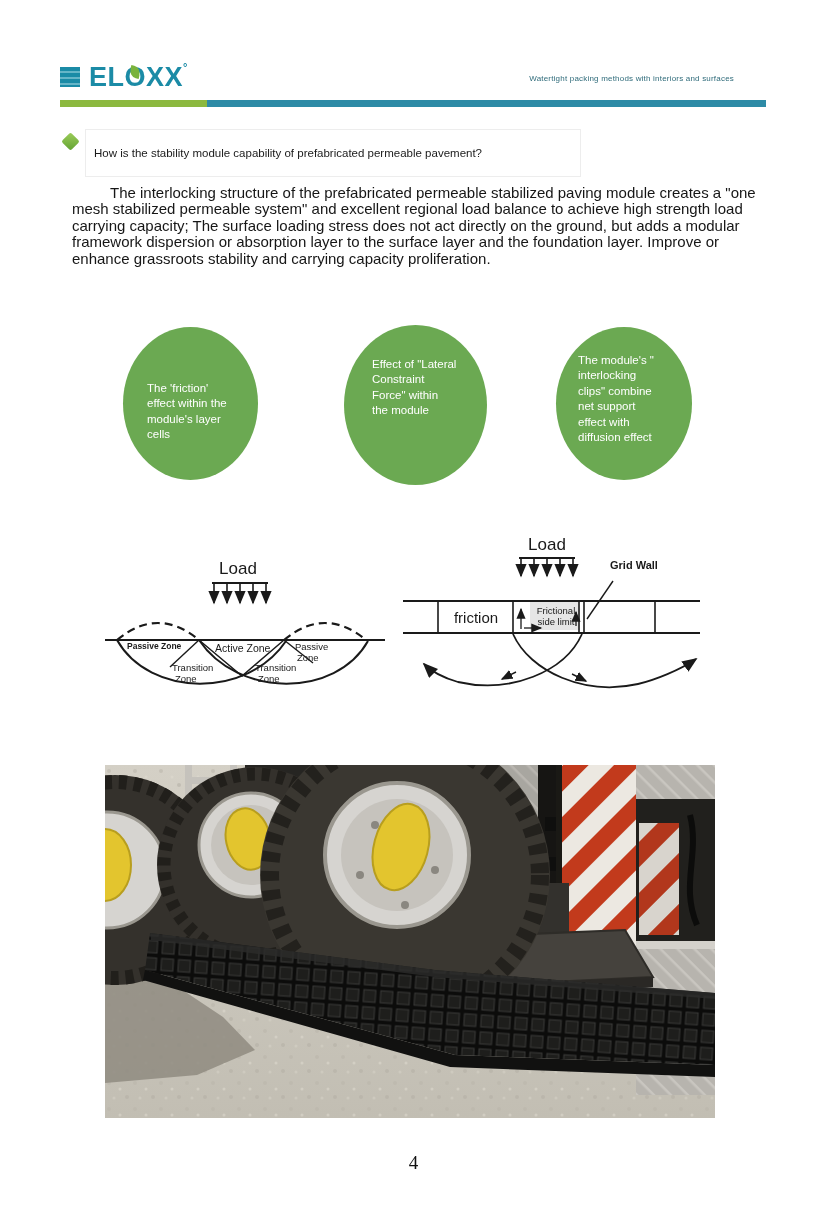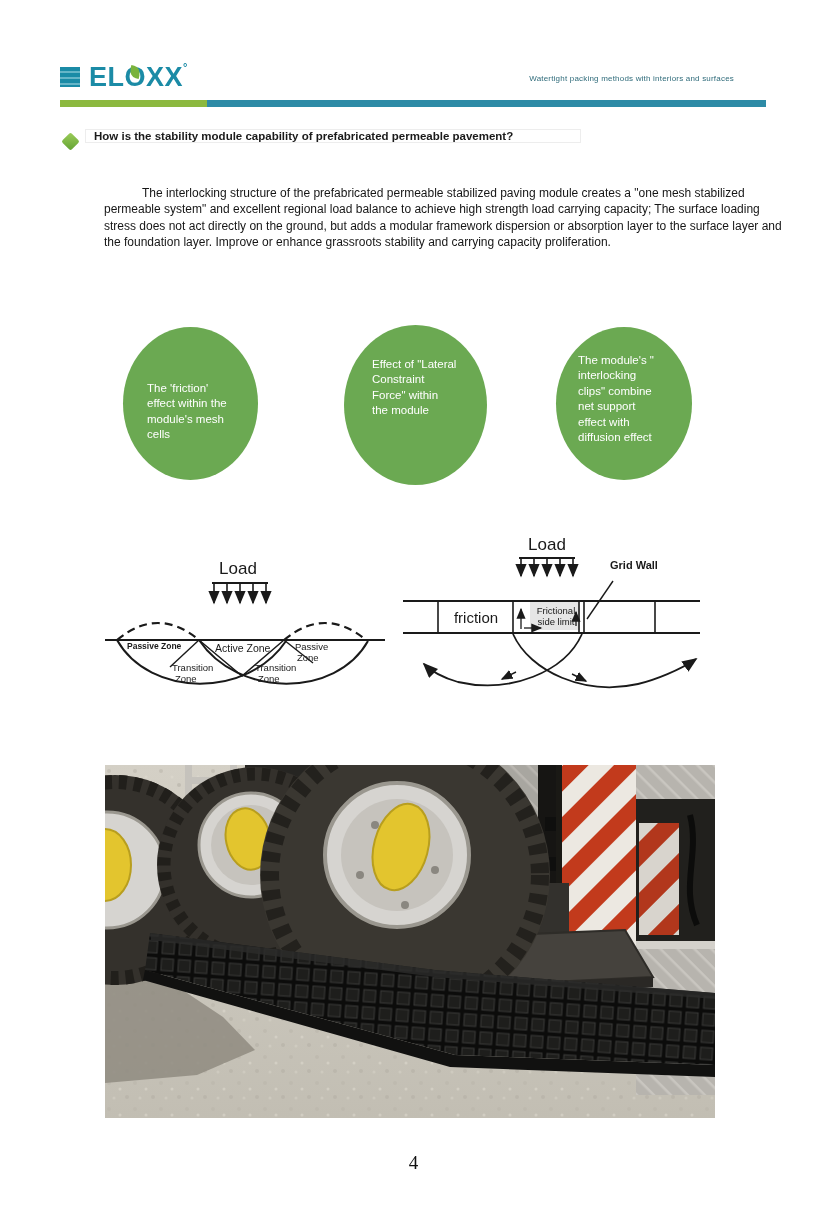--- a/index.html
+++ b/index.html
@@ -15,26 +15,26 @@
     border-radius:0 70% 0 70%;transform:rotate(12deg);}
   .logo-deg{font-size:11px;vertical-align:top;line-height:10px;color:#1b8ba6;font-weight:bold;}
   .tagline{position:absolute;left:494px;top:74px;width:240px;text-align:right;
     font-size:8px;color:#2f6b7a;letter-spacing:0.2px;}
   .bar-green{position:absolute;left:60px;top:100px;width:147px;height:7px;background:#8cb93f;}
   .bar-teal{position:absolute;left:207px;top:100px;width:559px;height:7px;background:#2e8ba6;}
 
   
   .diamond{position:absolute;left:64px;top:135px;width:13px;height:13px;
     background:linear-gradient(135deg,#9ccd5a,#63a233);transform:rotate(45deg);border-radius:2px;}
-  .question{position:absolute;left:85px;top:129px;width:478px;padding:0 8px;
-    border:1px solid #ededed;font-size:11.5px;font-weight:bold;color:#1a1a1a;background:#fff;}
-
-  
-  .paragraph{position:absolute;left:72px;top:185px;width:690px;font-size:12px;
-    line-height:16.4px;color:#161616;text-indent:38px;margin-left:32px;}
+  .question{position:absolute;left:85px;top:129px;width:478px;padding:17px 8px;
+    border:1px solid #ededed;font-size:11.5px;font-weight:normal;color:#1a1a1a;background:#fff;}
+
+  
+  .paragraph{position:absolute;left:72px;top:185px;width:690px;font-size:15px;
+    line-height:16.4px;color:#161616;text-indent:38px;}
 
   
   .circle{position:absolute;border-radius:50%;background:#6ba952;color:#ffffff;
     font-size:11.5px;line-height:1.34;white-space:pre-line;box-sizing:border-box;}
   .c1{left:123px;top:327px;width:135px;height:153px;padding:54px 0 0 24px;}
   .c2{left:344px;top:325px;width:143px;height:160px;padding:32px 0 0 28px;}
   .c3{left:556px;top:327px;width:136px;height:153px;padding:26px 0 0 22px;}
 
   .diagrams{position:absolute;left:88px;top:528px;}
   .photo{position:absolute;left:105px;top:765px;}
@@ -60,21 +60,21 @@
   <div class="bar-green"></div>
   <div class="bar-teal"></div>
 
   <div class="diamond"></div>
   <div class="question">How is the stability module capability of prefabricated permeable pavement?</div>
 
   <div class="paragraph">The interlocking structure of the prefabricated permeable stabilized paving module creates a "one mesh stabilized permeable system" and excellent regional load balance to achieve high strength load carrying capacity; The surface loading stress does not act directly on the ground, but adds a modular framework dispersion or absorption layer to the surface layer and the foundation layer. Improve or enhance grassroots stability and carrying capacity proliferation.</div>
 
   <div class="circle c1">The 'friction'
 effect within the
-module's mesh
+module's layer
 cells</div>
   <div class="circle c2">Effect of "Lateral
 Constraint
 Force" within
 the module</div>
   <div class="circle c3">The module's "
 interlocking
 clips" combine
 net support
 effect with

